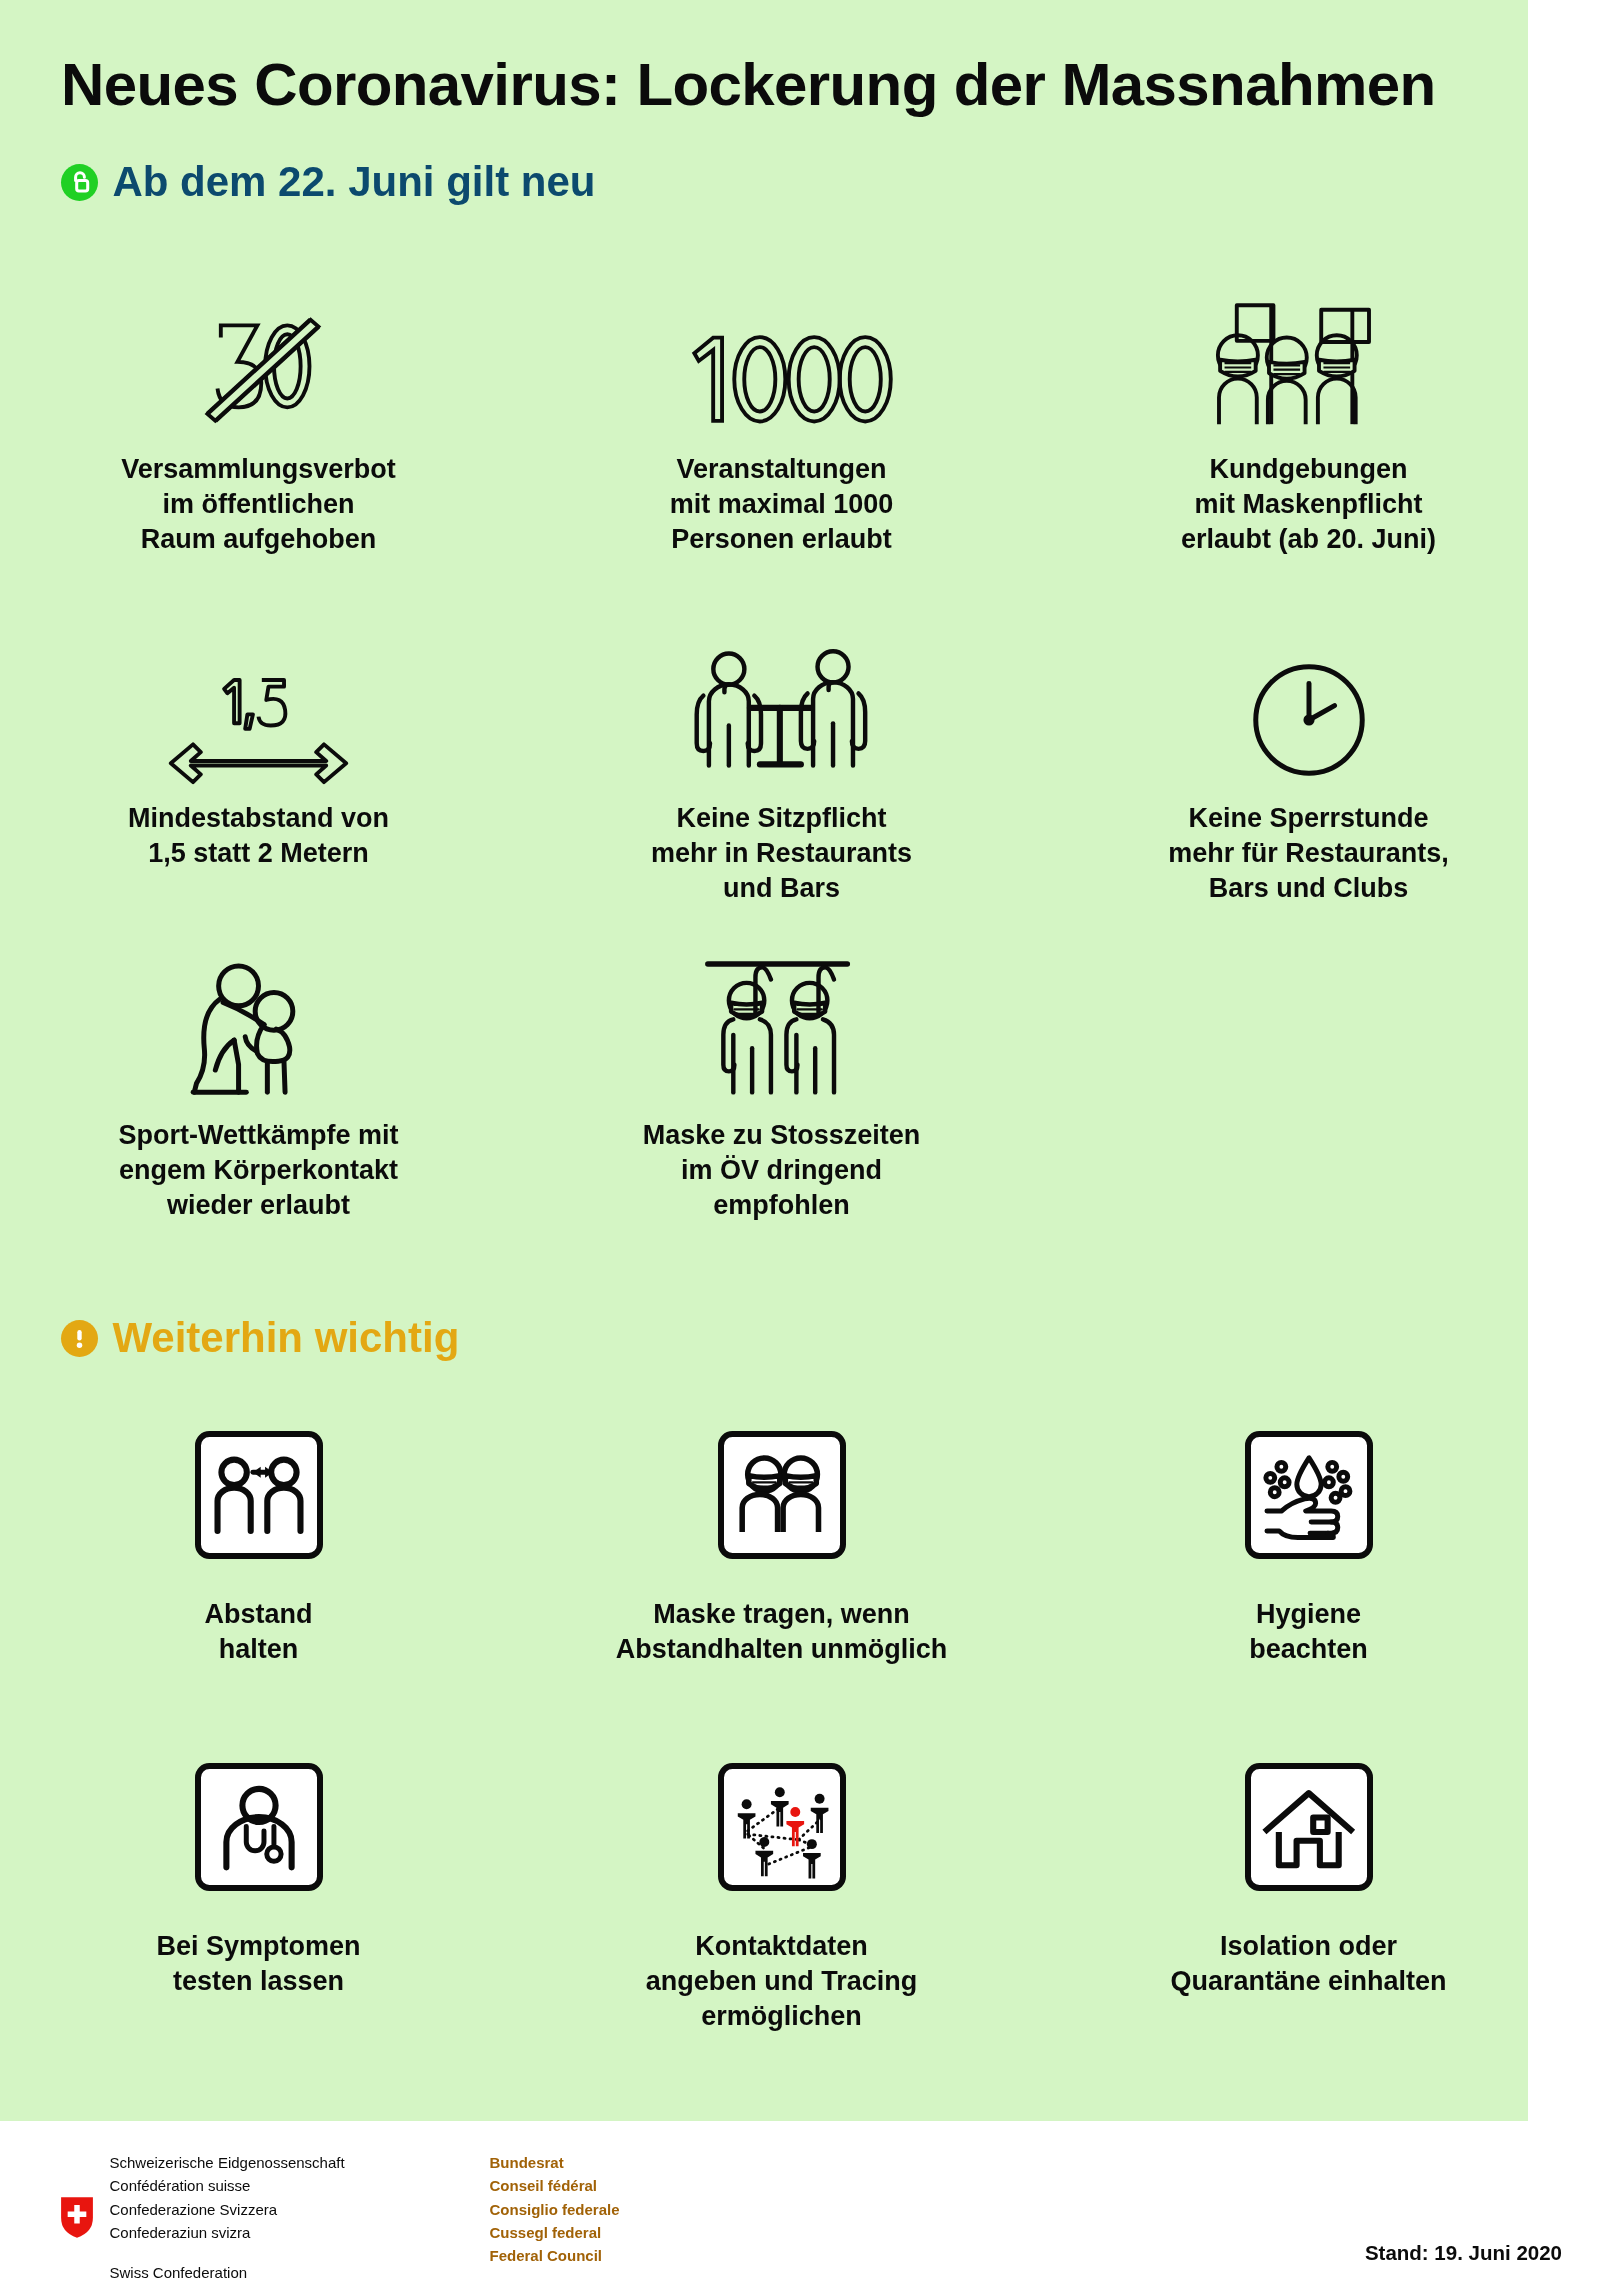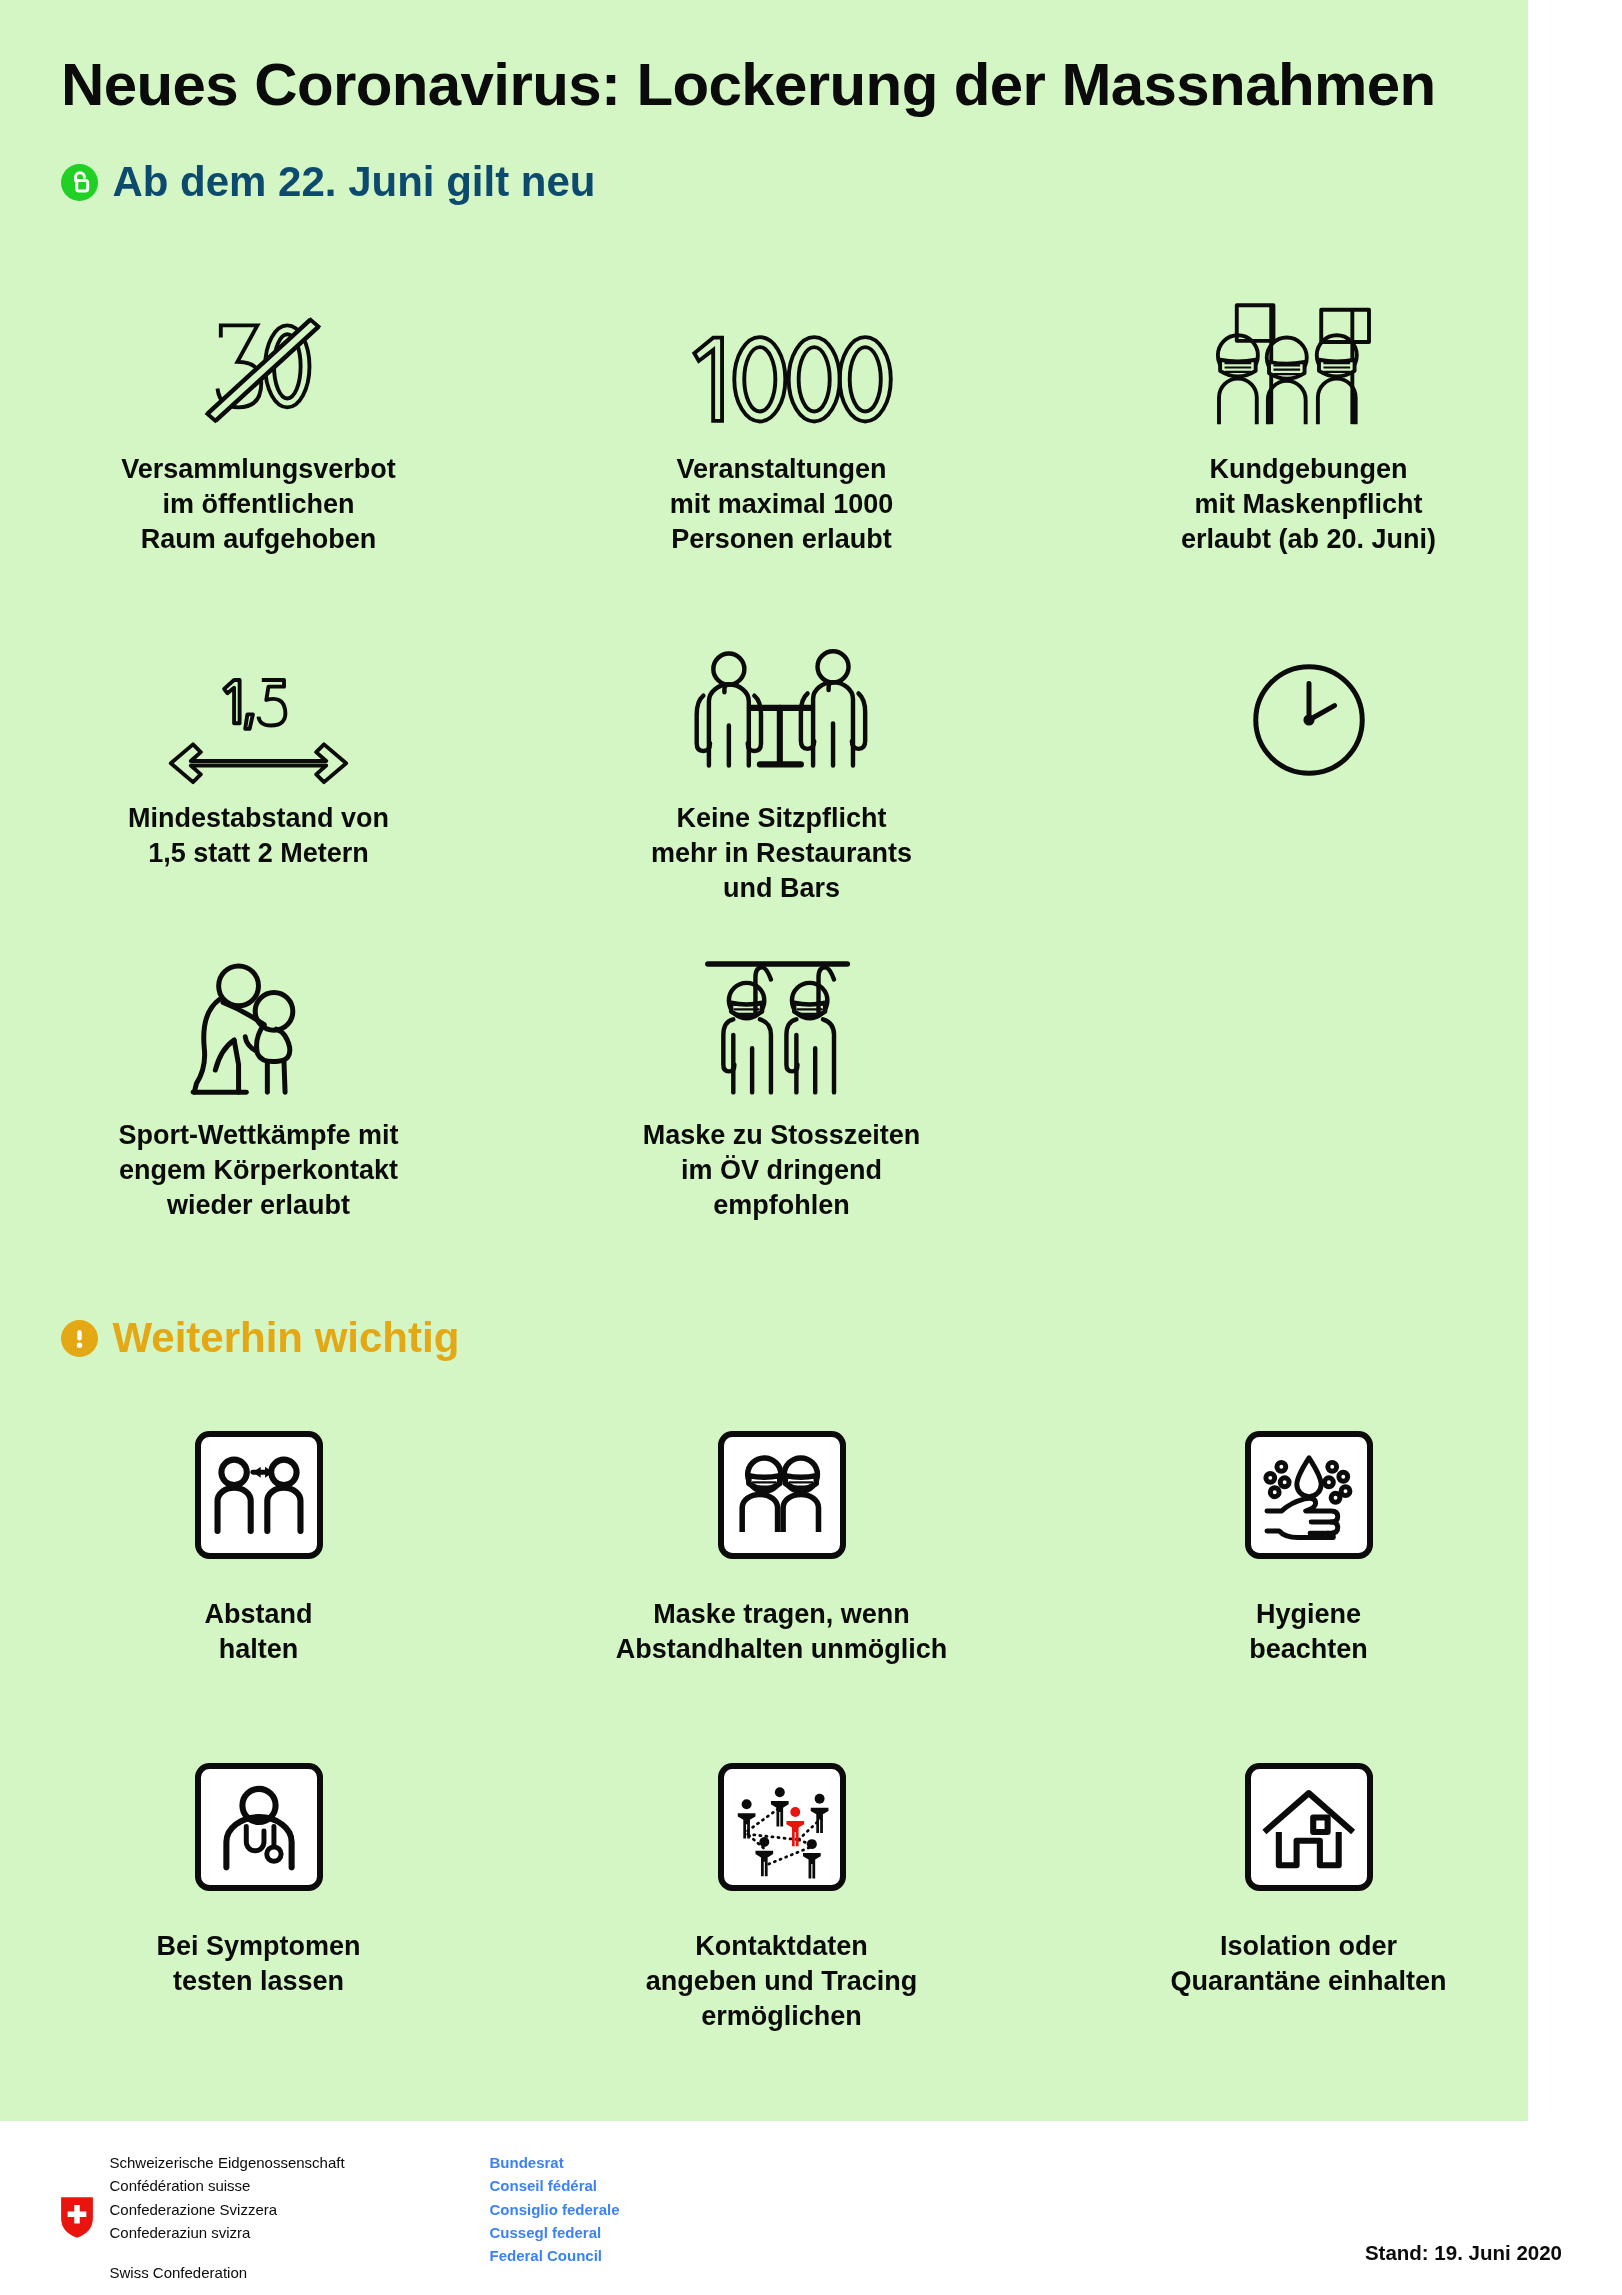--- a/index.html
+++ b/index.html
@@ -133,21 +133,21 @@
   .names .col-a div {
     font-size: 15px;
     line-height: 1.55;
     color: #0b0b0b;
     font-weight: 400;
   }
   .names .col-a .gap { height: 16.6px; }
   .names .col-b div {
     font-size: 15px;
     line-height: 1.55;
-    color: #3b82f6;
+    color: #a16207;
     font-weight: 700;
   }
   #stand {
     position: absolute;
     right: 61px;
     top: 2241px;
     font-size: 20.5px;
     font-weight: 700;
     color: #0b0b0b;
   }
@@ -287,20 +287,21 @@
 
     <div class="cell col2">
       <div class="art">
         <svg width="122" height="122" viewBox="0 0 220 220">
           <circle cx="110" cy="110" r="96" fill="none" stroke="#0b0b0b" stroke-width="9"></circle>
           <path d="M110 110 L110 44" stroke="#0b0b0b" stroke-width="9" stroke-linecap="round"></path>
           <path d="M110 110 L156 84" stroke="#0b0b0b" stroke-width="9" stroke-linecap="round"></path>
           <circle cx="110" cy="110" r="10" fill="#0b0b0b"></circle>
         </svg>
       </div>
+      <div class="caption">Keine Sperrstunde<br>mehr für Restaurants,<br>Bars und Clubs</div>
     </div>
   </div>
 
   <div class="grid-row" style="top:932px;">
 
     <div class="cell col0">
       <div class="art">
         <svg width="155" height="139" viewBox="0 0 280 250">
           <g fill="none" stroke="#0b0b0b" stroke-width="9" stroke-linejoin="round" stroke-linecap="round">
 

